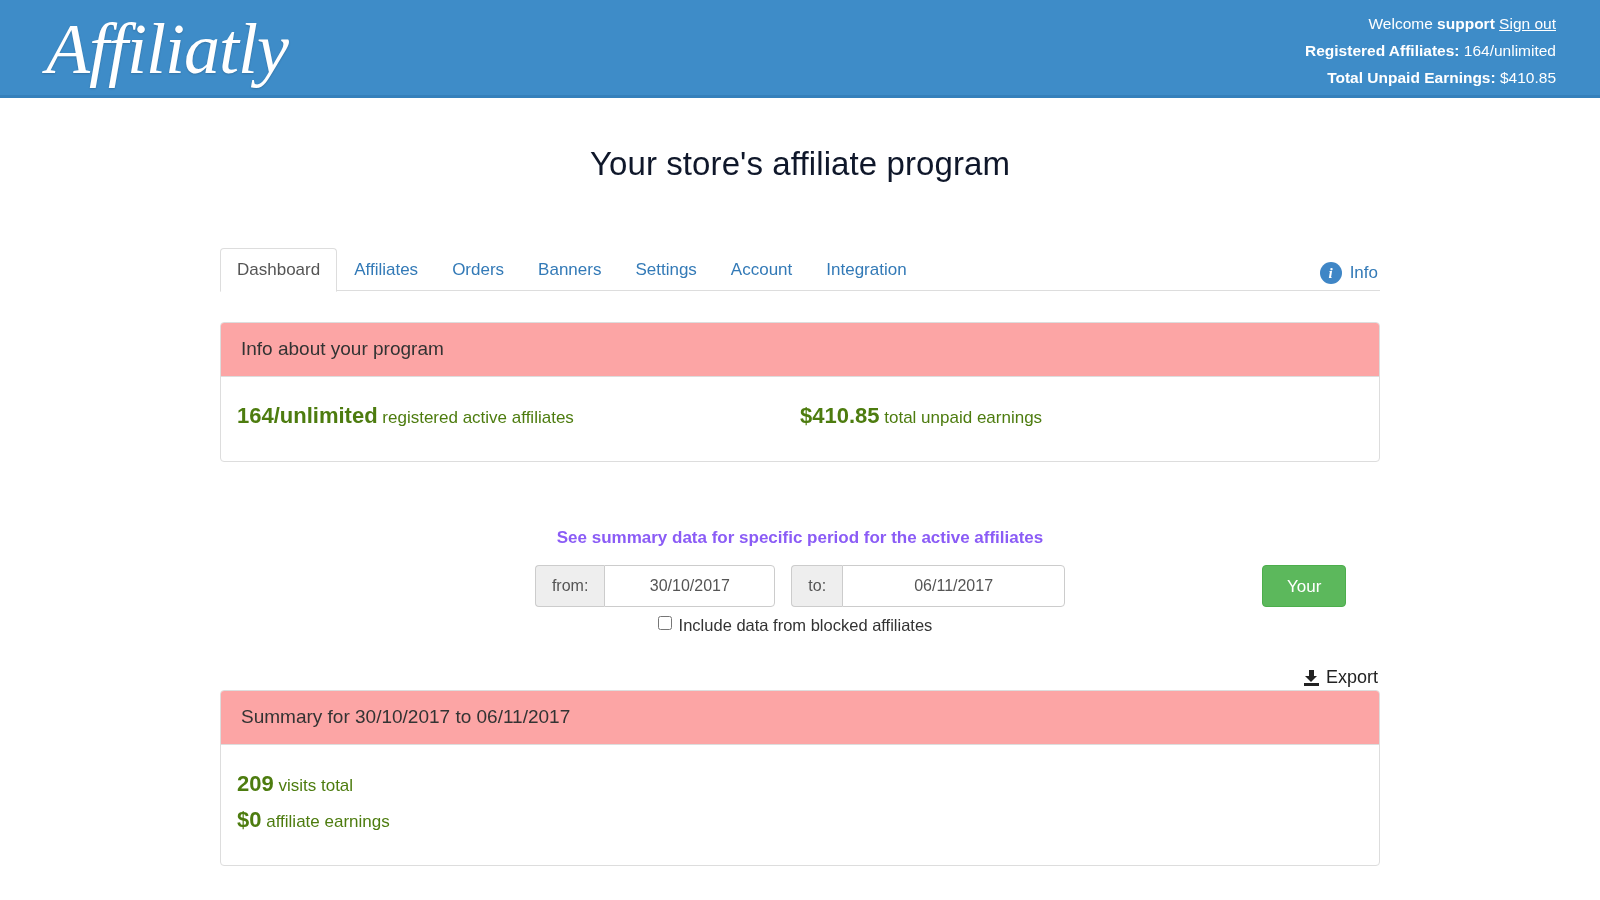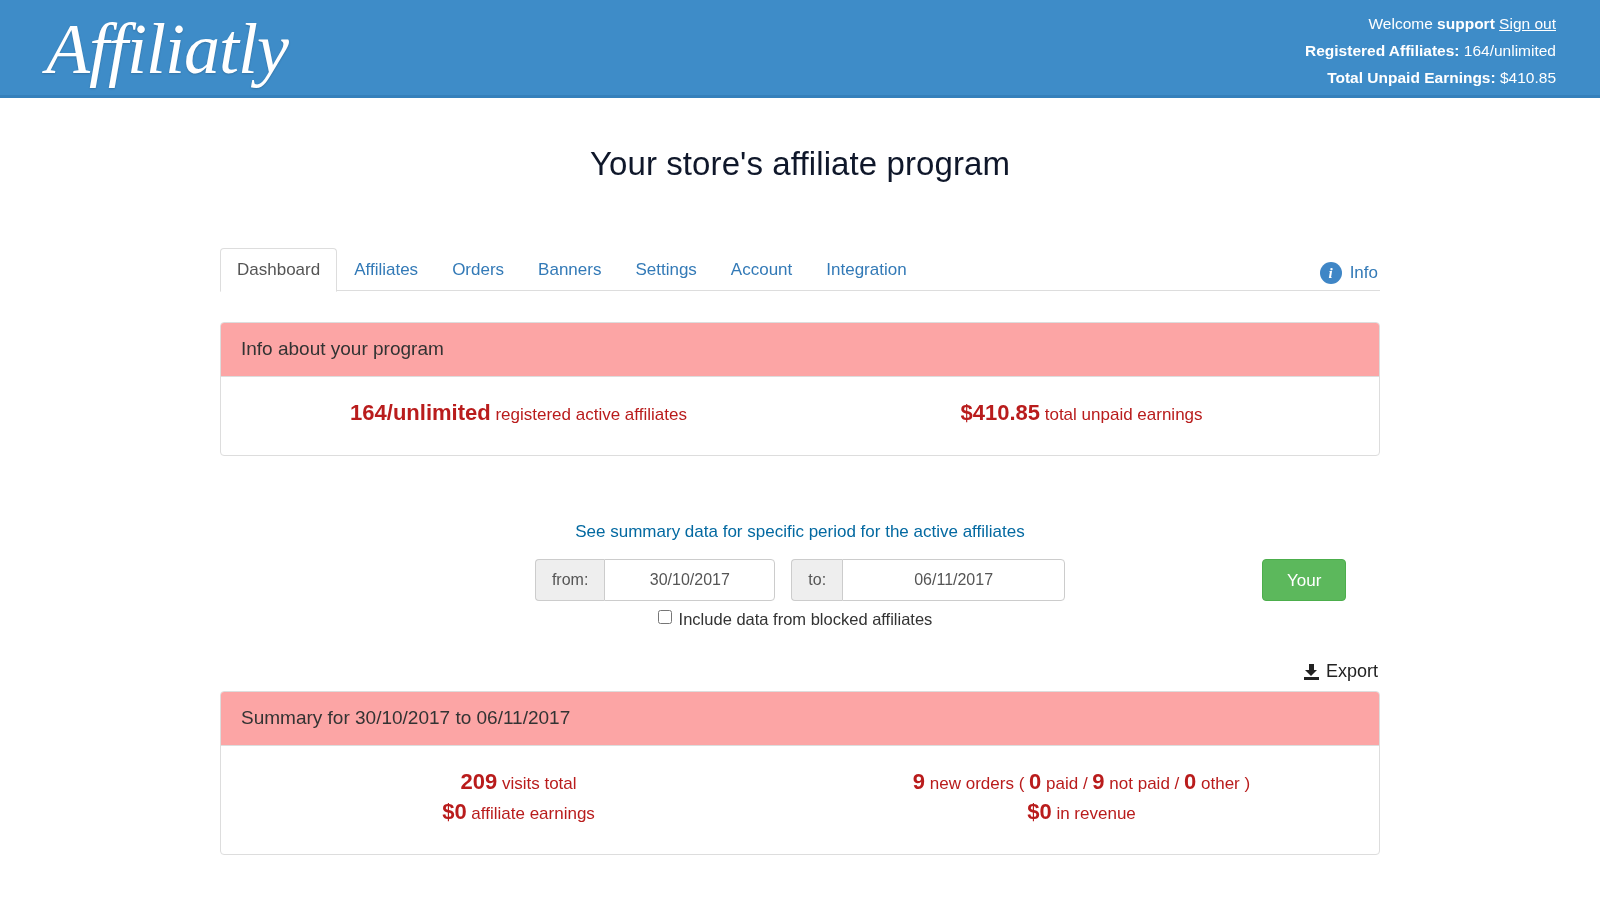--- a/index.html
+++ b/index.html
@@ -145,39 +145,38 @@
     line-height: 24px;
   }
   .panel-body {
     padding: 22px 16px 26px 16px;
   }
   .stat-row {
     display: flex;
   }
   .stat-col {
     flex: 1;
-    text-align: center;
     font-size: 17px;
-    color: #b91c1c;
-    line-height: 28px;
+    color: #4d7c0f;
+    line-height: 34px;
   }
   .stat-col .big {
     font-size: 22px;
     font-weight: 700;
   }
 
   
   .period-block {
     margin-top: 66px;
     text-align: center;
   }
   .period-title {
     font-size: 17px;
-    font-weight: 400;
-    color: #0369a1;
+    font-weight: 700;
+    color: #8b5cf6;
     margin-bottom: 17px;
     margin-top: 9px;
   }
   .period-controls {
     position: relative;
     display: flex;
     justify-content: center;
     align-items: flex-start;
   }
   .input-group {
@@ -285,21 +284,21 @@
     border-top: 6px solid #222222;
   }
   .download-icon .tray {
     position: absolute;
     left: 0;
     bottom: 0;
     width: 15px;
     height: 3px;
     background: #222222;
   }
-  .panel.summary { margin-top: 9px; }
+  .panel.summary { margin-top: 2px; }
 </style>
 </head>
 <body>
 
 <div class="topbar">
   <div class="logo">Affiliatly</div>
   <div class="topright">
     <div class="welcome-line">
       <span>Welcome</span>
       <b>support</b>
@@ -389,33 +388,17 @@
         <div class="stat-col">
           <div>
             <span class="big">209</span>
             <span>visits total</span>
           </div>
           <div>
             <span class="big">$0</span>
             <span>affiliate earnings</span>
           </div>
         </div>
-        <div class="stat-col">
-          <div>
-            <span class="big">9</span>
-            <span>new orders (</span>
-            <span class="big">0</span>
-            <span>paid /</span>
-            <span class="big">9</span>
-            <span>not paid /</span>
-            <span class="big">0</span>
-            <span>other )</span>
-          </div>
-          <div>
-            <span class="big">$0</span>
-            <span>in revenue</span>
-          </div>
-        </div>
       </div>
     </div>
   </div>
 
 </div>
 
 </body></html>

